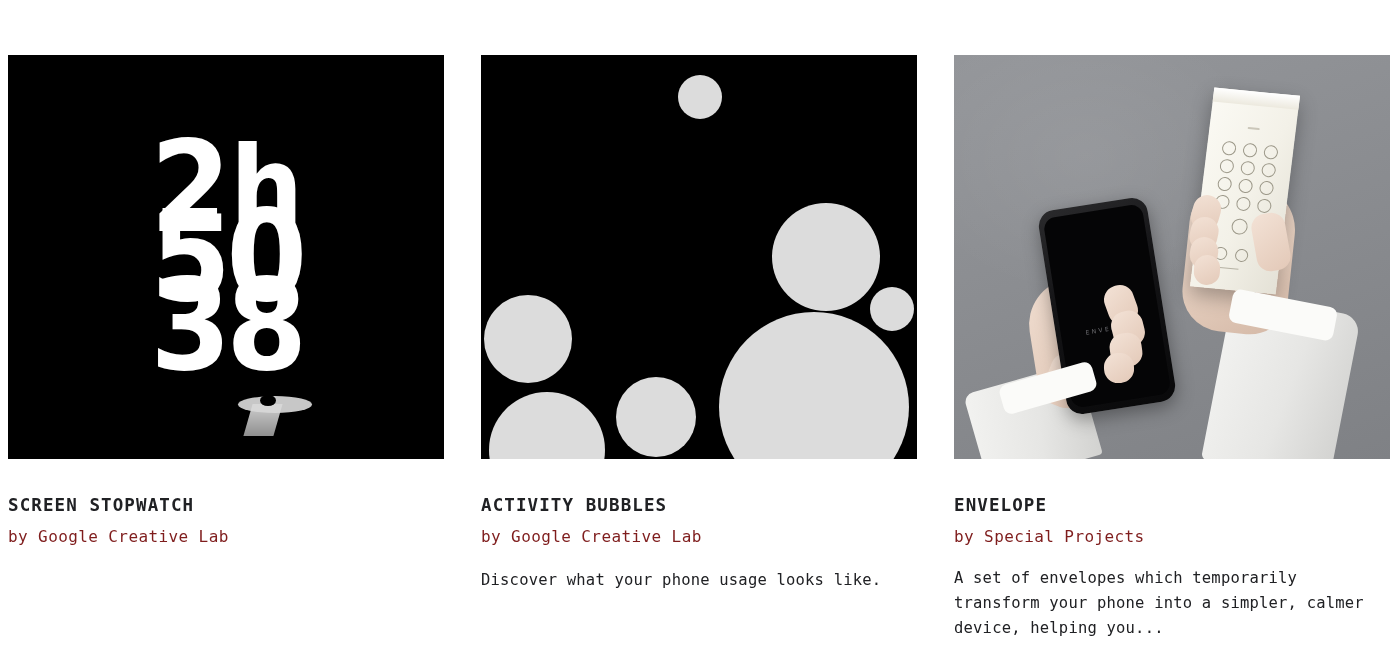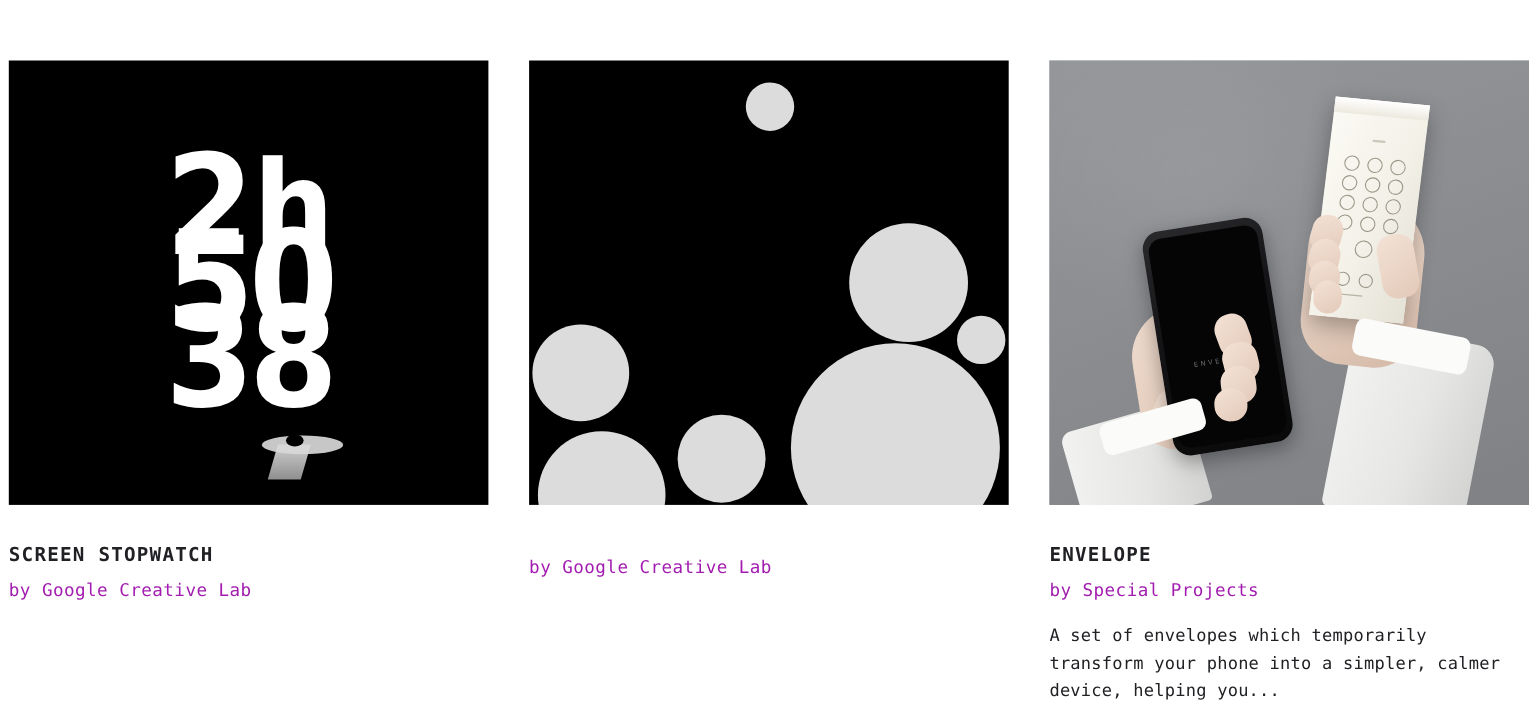--- a/index.html
+++ b/index.html
@@ -269,21 +269,21 @@
     letter-spacing: 1.1px;
     color: #202124;
     line-height: 1.2;
   }
   .byline {
     margin-top: 11px;
     font-family: "DejaVu Sans Mono", "Liberation Mono", monospace;
     font-size: 16px;
     font-weight: 400;
     letter-spacing: .4px;
-    color: #a21caf;
+    color: #7f1d1d;
     line-height: 1.2;
   }
   .desc {
     margin-top: 22px;
     font-family: "DejaVu Sans Mono", "Liberation Mono", monospace;
     font-size: 15.5px;
     font-weight: 400;
     letter-spacing: .2px;
     color: #202124;
     line-height: 1.62;
@@ -321,21 +321,23 @@
     <div class="media bubbles" id="bubble-canvas">
         <div class="bubble" style="left: 197px; top: 20px; width: 44px; height: 44px; background: rgb(220, 220, 220);"></div>
         <div class="bubble" style="left: 291px; top: 148px; width: 108px; height: 108px; background: rgb(220, 220, 220);"></div>
         <div class="bubble" style="left: 389px; top: 232px; width: 44px; height: 44px; background: rgb(220, 220, 220);"></div>
         <div class="bubble" style="left: 3px; top: 240px; width: 88px; height: 88px; background: rgb(220, 220, 220);"></div>
         <div class="bubble" style="left: 238px; top: 257px; width: 190px; height: 190px; background: rgb(220, 220, 220);"></div>
         <div class="bubble" style="left: 8px; top: 337px; width: 116px; height: 116px; background: rgb(220, 220, 220);"></div>
         <div class="bubble" style="left: 135px; top: 322px; width: 80px; height: 80px; background: rgb(220, 220, 220);"></div>
       </div>
     <div class="info">
+      <div class="title">ACTIVITY BUBBLES</div>
       <div class="byline">by Google Creative Lab</div>
+      <div class="desc">Discover what your phone usage looks like.</div>
     </div>
   </div>
 
   <div class="card card-3">
     <div class="media photo">
       <div class="photo-bg"></div>
 
       <div class="sleeve sleeve-l"></div>
       <div class="sleeve sleeve-r"></div>
 

